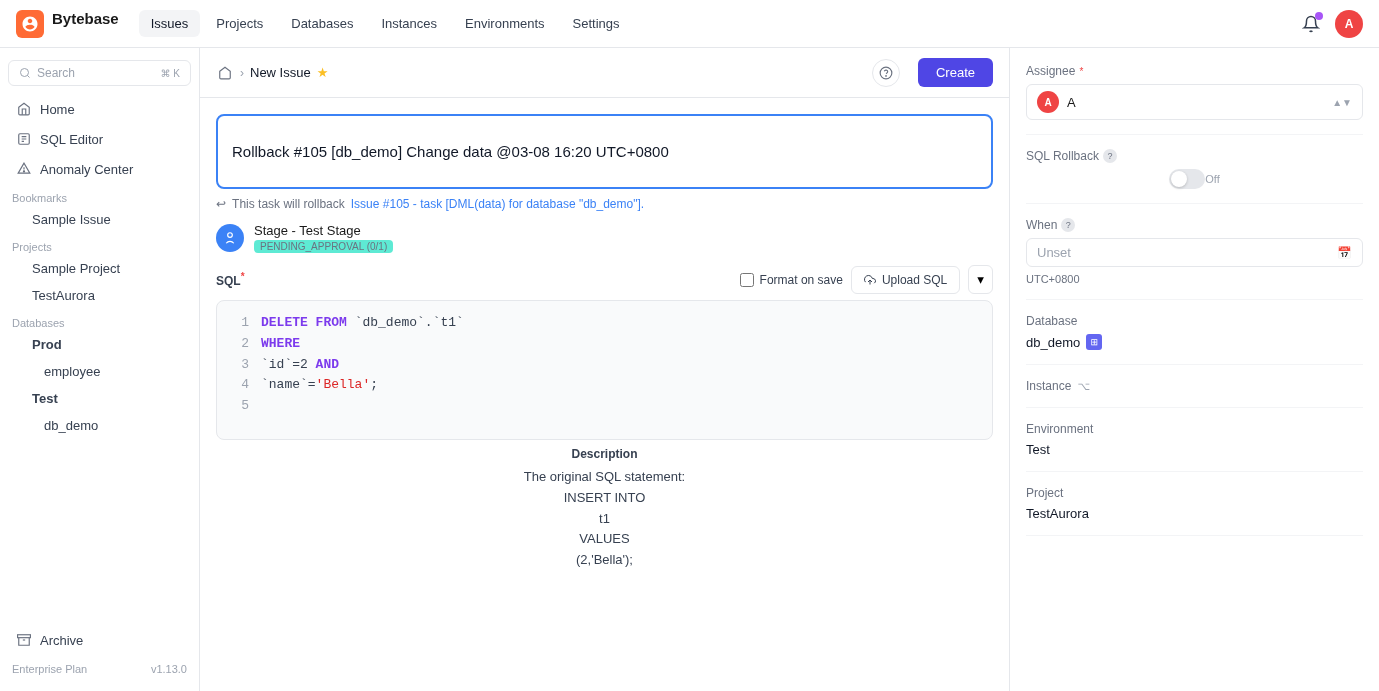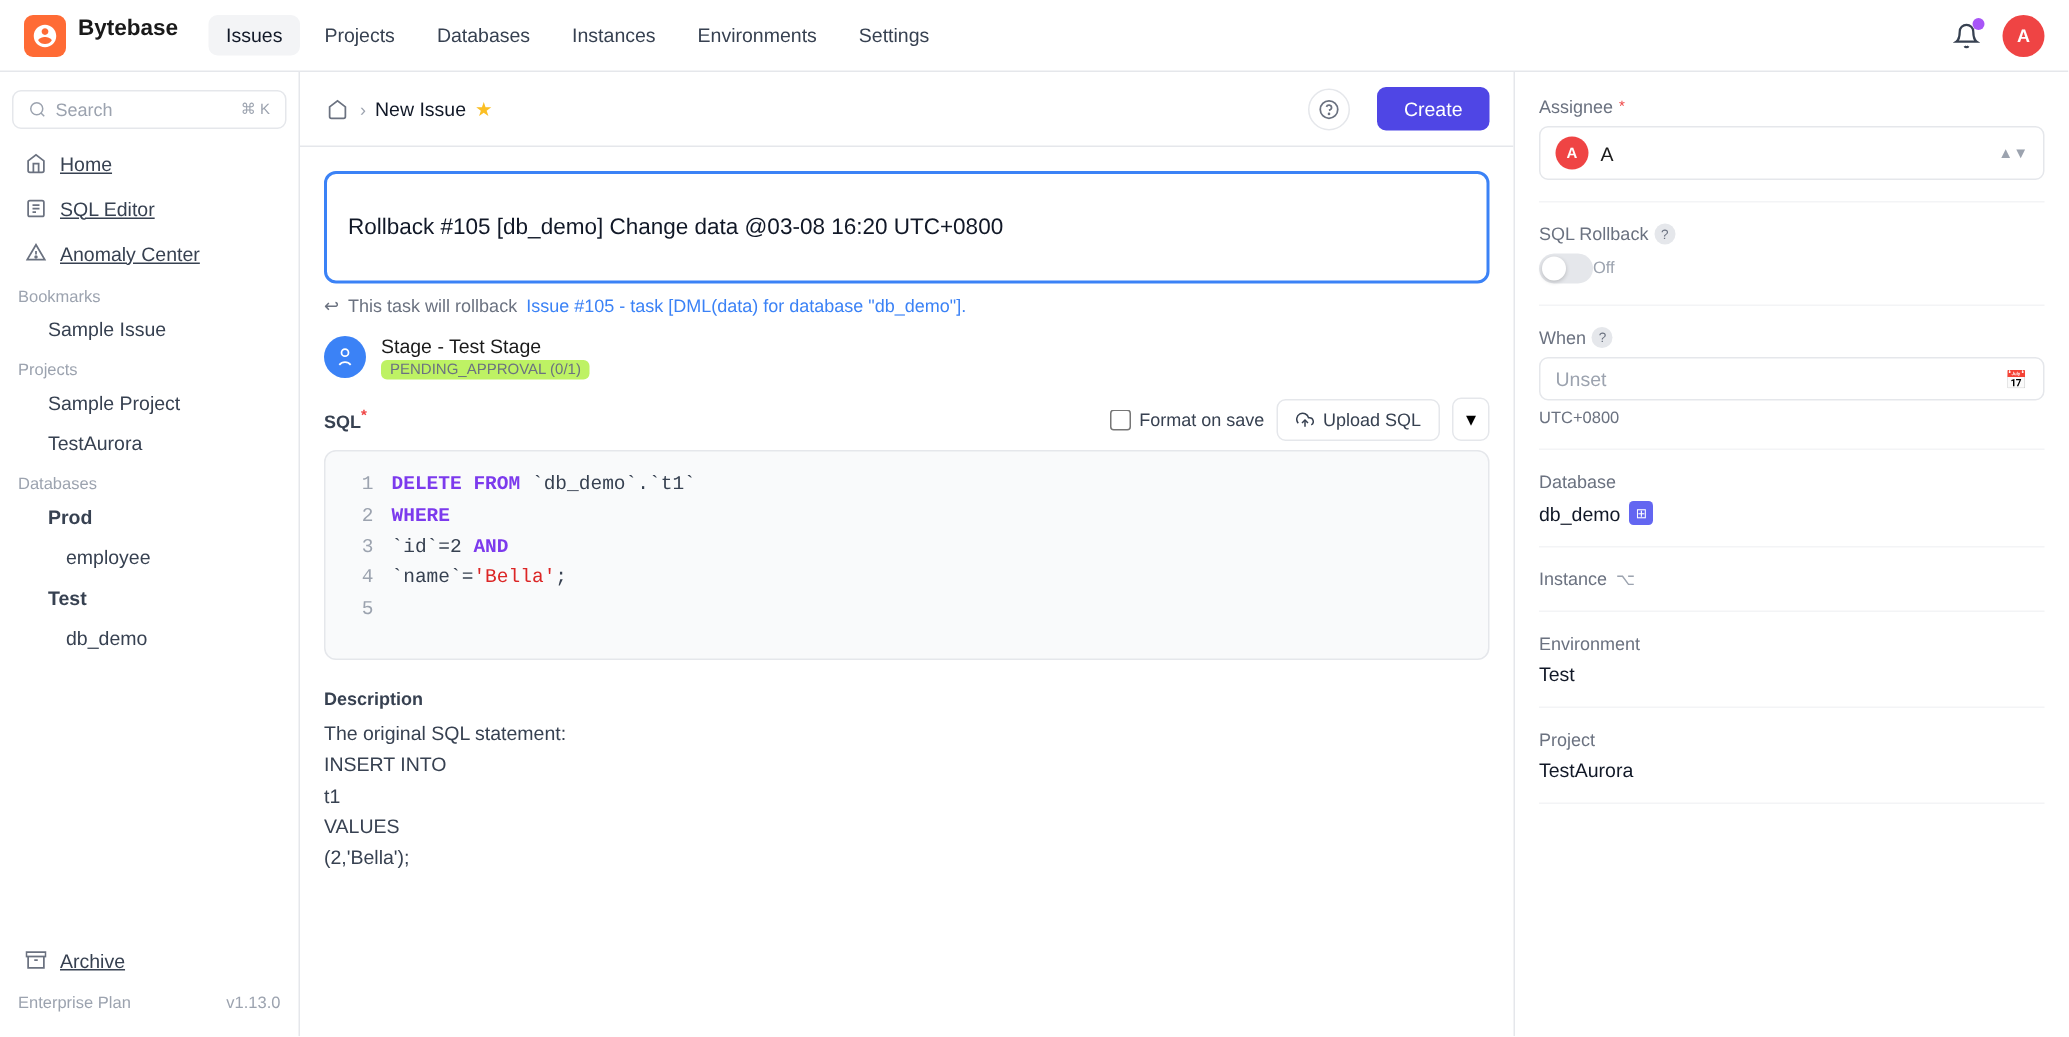--- a/index.html
+++ b/index.html
@@ -21,21 +21,21 @@
     .nav-bell-dot { width: 8px; height: 8px; background: #a855f7; border-radius: 50%; position: absolute; top: 4px; right: 4px; }
     .nav-avatar { width: 28px; height: 28px; border-radius: 50%; background: #ef4444; color: white; display: flex; align-items: center; justify-content: center; font-size: 12px; font-weight: 600; cursor: pointer; margin-left: 4px; }
 
     
     .main-layout { display: flex; flex: 1; overflow: hidden; }
 
     
     .sidebar { width: 200px; border-right: 1px solid #e5e7eb; display: flex; flex-direction: column; padding: 8px 0; flex-shrink: 0; overflow-y: auto; }
     .sidebar-search { margin: 4px 8px 8px; padding: 5px 10px; border: 1px solid #e5e7eb; border-radius: 6px; font-size: 12px; color: #9ca3af; display: flex; align-items: center; gap: 6px; cursor: pointer; }
     .sidebar-search-kbd { font-size: 10px; color: #9ca3af; margin-left: auto; }
-    .sidebar-item { display: flex; align-items: center; gap: 8px; padding: 6px 12px; cursor: pointer; color: #374151; border-radius: 4px; margin: 1px 4px; text-decoration: underline; }
+    .sidebar-item { display: flex; align-items: center; gap: 8px; padding: 6px 12px; cursor: pointer; color: #374151; border-radius: 4px; margin: 1px 4px; }
     .sidebar-item-icon { width: 16px; height: 16px; display: flex; align-items: center; justify-content: center; flex-shrink: 0; }
     .sidebar-section-label { font-size: 11px; color: #9ca3af; padding: 8px 12px 2px; font-weight: 500; text-transform: none; }
     .sidebar-subitem { padding: 5px 12px 5px 28px; cursor: pointer; color: #374151; border-radius: 4px; margin: 1px 4px; }
     .sidebar-subitem.bold { font-weight: 600; }
     .sidebar-subitem.indent2 { padding-left: 40px; }
     .sidebar-plan { padding: 8px 12px; font-size: 11px; color: #9ca3af; }
 
     
     .breadcrumb { display: flex; align-items: center; gap: 6px; padding: 10px 16px; border-bottom: 1px solid #e5e7eb; flex-shrink: 0; }
     .breadcrumb-home { width: 18px; height: 18px; display: flex; align-items: center; justify-content: center; cursor: pointer; color: #6b7280; }
@@ -44,55 +44,55 @@
     .breadcrumb-star { color: #fbbf24; cursor: pointer; }
     .breadcrumb-spacer { flex: 1; }
     .breadcrumb-help { width: 28px; height: 28px; border-radius: 50%; border: 1px solid #e5e7eb; display: flex; align-items: center; justify-content: center; cursor: pointer; color: #6b7280; }
     .issue-title-input { width: 100%; padding: 27px 14px; font-size: 15px; font-weight: 500; border: 2px solid #3b82f6; border-radius: 8px; outline: none; color: #111827; }
     .rollback-notice { display: flex; align-items: center; gap: 6px; font-size: 12px; color: #6b7280; }
     .rollback-notice-link { color: #3b82f6; cursor: pointer; }
     .issue-assignee-row { display: flex; align-items: center; gap: 10px; }
     .assignee-avatar { width: 28px; height: 28px; border-radius: 50%; background: #3b82f6; color: white; display: flex; align-items: center; justify-content: center; font-size: 12px; font-weight: 600; }
     .assignee-info { display: flex; flex-direction: column; }
     .assignee-name { font-size: 13px; font-weight: 500; }
-    .assignee-badge { font-size: 10px; color: #6b7280; background: #bef264; padding: 1px 6px; border-radius: 4px; display: inline-block; margin-top: 2px; }
+    .assignee-badge { font-size: 10px; color: #6b7280; background: #5eead4; padding: 1px 6px; border-radius: 4px; display: inline-block; margin-top: 2px; }
 
     .sql-toolbar { display: flex; align-items: center; gap: 8px; }
     .sql-label { font-size: 12px; font-weight: 600; color: #374151; }
     .sql-label sup { color: #ef4444; }
     .format-save { display: flex; align-items: center; gap: 6px; margin-left: auto; }
     .format-checkbox { width: 14px; height: 14px; border: 1px solid #d1d5db; border-radius: 3px; cursor: pointer; }
     .format-label { font-size: 12px; color: #374151; }
     .upload-btn { display: flex; align-items: center; gap: 6px; padding: 6px 12px; border: 1px solid #e5e7eb; border-radius: 6px; background: white; cursor: pointer; font-size: 12px; color: #374151; }
     .upload-chevron { padding: 6px 8px; border: 1px solid #e5e7eb; border-radius: 6px; background: white; cursor: pointer; }
 
     .sql-editor { background: #f9fafb; border: 1px solid #e5e7eb; border-radius: 8px; padding: 12px 16px; font-family: 'Menlo', 'Monaco', 'Courier New', monospace; font-size: 13px; line-height: 1.6; flex: 1; }
     .sql-line { display: flex; gap: 12px; }
     .sql-linenum { color: #9ca3af; min-width: 16px; text-align: right; user-select: none; }
     .sql-keyword { color: #7c3aed; font-weight: 600; }
     .sql-table { color: #374151; }
     .sql-string { color: #dc2626; }
     .sql-plain { color: #374151; }
 
-    .description-section { margin-top: 19px; }
+    .description-section { margin-top: 7px; text-align: center; }
     .description-label { font-size: 12px; font-weight: 600; color: #374151; margin-bottom: 6px; }
     .description-text { font-size: 13px; color: #374151; line-height: 1.6; }
 
     
     .right-panel { width: 370px; border-left: 1px solid #e5e7eb; padding: 16px; display: flex; flex-direction: column; gap: 0; overflow-y: auto; flex-shrink: 0; }
     .right-field { padding: 14px 0; border-bottom: 1px solid #f3f4f6; display: flex; flex-direction: column; gap: 6px; }
     .right-field:first-child { padding-top: 0; }
     .right-field-label { font-size: 12px; color: #6b7280; display: flex; align-items: center; gap: 4px; }
     .right-field-label sup { color: #ef4444; }
     .field-help { width: 14px; height: 14px; border-radius: 50%; background: #e5e7eb; display: inline-flex; align-items: center; justify-content: center; font-size: 9px; color: #6b7280; cursor: pointer; }
     .assignee-select { display: flex; align-items: center; gap: 8px; border: 1px solid #e5e7eb; border-radius: 6px; padding: 6px 10px; cursor: pointer; background: white; }
     .assignee-select-avatar { width: 22px; height: 22px; border-radius: 50%; background: #ef4444; color: white; display: flex; align-items: center; justify-content: center; font-size: 10px; font-weight: 600; }
     .assignee-select-name { font-size: 13px; flex: 1; }
     .assignee-select-arrow { color: #9ca3af; font-size: 10px; }
-    .toggle-row { display: flex; align-items: center; gap: 0; }
+    .toggle-row { display: flex; align-items: center; gap: 0; justify-content: center; }
     .toggle { width: 36px; height: 20px; background: #e5e7eb; border-radius: 10px; position: relative; cursor: pointer; }
     .toggle-thumb { width: 16px; height: 16px; background: white; border-radius: 50%; position: absolute; top: 2px; left: 2px; box-shadow: 0 1px 3px rgba(0,0,0,0.2); }
     .toggle-label { font-size: 11px; color: #9ca3af; }
     .date-input { display: flex; align-items: center; gap: 8px; border: 1px solid #e5e7eb; border-radius: 6px; padding: 6px 10px; cursor: pointer; }
     .date-placeholder { font-size: 13px; color: #9ca3af; flex: 1; }
     .date-icon { color: #9ca3af; font-size: 12px; }
     .right-field-value { font-size: 13px; color: #111827; display: flex; align-items: center; gap: 6px; }
     .db-icon-small { width: 16px; height: 16px; background: #6366f1; border-radius: 3px; display: inline-flex; align-items: center; justify-content: center; font-size: 9px; color: white; }
 
     

